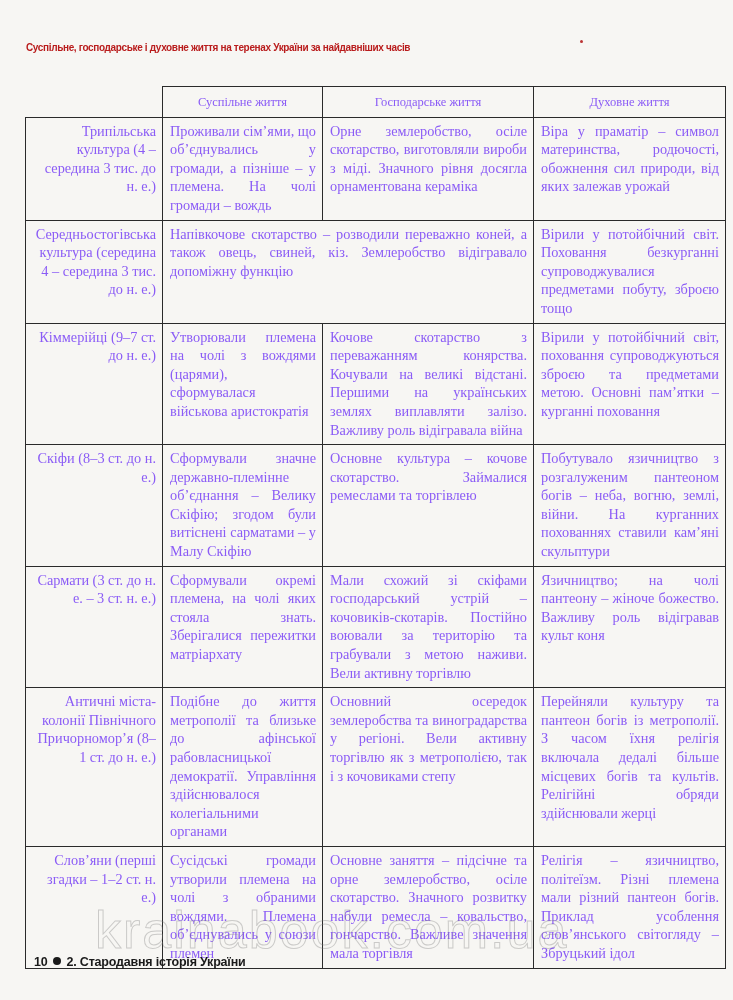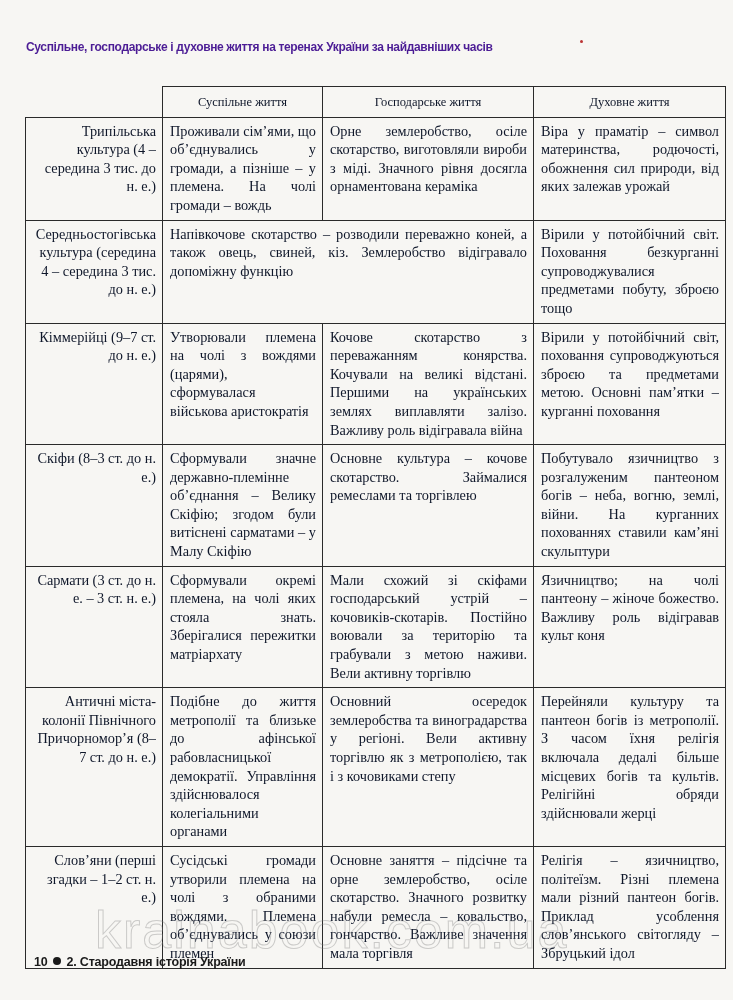--- a/index.html
+++ b/index.html
@@ -2,32 +2,32 @@
 <html><head>
   <meta charset="utf-8">
   <style>
     html, body { margin: 0; padding: 0; }
     body {
       width: 733px; height: 1000px; background: #f7f6f3; position: relative; overflow: hidden;
       font-family: "Liberation Serif", serif; color: #1f1f1f;
     }
     .title {
       position: absolute; left: 26px; top: 38px; width: 690px;
-      font-family: "Liberation Sans", sans-serif; font-weight: bold; font-size: 12px;
-      line-height: 19px; letter-spacing: -0.35px; color: #4c1d95;
+      font-family: "Liberation Sans", sans-serif; font-weight: bold; font-size: 10px;
+      line-height: 19px; letter-spacing: -0.35px; color: #b91c1c;
     }
     .title div { white-space: nowrap; }
     table.main {
       position: absolute; left: 25px; top: 86px;
       border-collapse: collapse; table-layout: fixed; width: 700px;
     }
     table.main td, table.main th {
       border: 1.3px solid #2a2a2a; vertical-align: top;
       font-size: 14.3px; line-height: 18.6px; padding: 4px 6px 5px 7px;
-      text-align: justify; font-weight: normal; color: #0f172a;
+      text-align: justify; font-weight: normal; color: #8b5cf6;
       font-family: "Liberation Serif", serif;
     }
     table.main th {
       text-align: center; font-size: 12.5px; padding: 6px 4px 5px 4px; vertical-align: middle;
     }
     table.main th.empty { border: none; border-bottom: 1.3px solid #2a2a2a; background: transparent; }
     table.main td.period { text-align: right; padding-left: 7px; }
     col.c1 { width: 137px; } col.c2 { width: 160px; } col.c3 { width: 211px; } col.c4 { width: 192px; }
     .footer {
       position: absolute; left: 0px; top: 955px;
@@ -88,21 +88,21 @@
       <td>Основне культура – кочове скотарство. Займалися ремеслами та торгівлею</td>
       <td>Побутувало язичництво з розгалуженим пантеоном богів – неба, вогню, землі, війни. На курганних похованнях ставили кам’яні скульптури</td>
     </tr>
     <tr>
       <td class="period">Сармати (3 ст. до н. е. – 3 ст. н. е.)</td>
       <td>Сформували окремі племена, на чолі яких стояла знать. Зберігалися пережитки матріархату</td>
       <td>Мали схожий зі скіфами господарський устрій – кочовиків-скотарів. Постійно воювали за територію та грабували з метою наживи. Вели активну торгівлю</td>
       <td>Язичництво; на чолі пантеону – жіноче божество. Важливу роль відігравав культ коня</td>
     </tr>
     <tr>
-      <td class="period">Античні міста-колонії Північного Причорномор’я (8–7 ст. до н. е.)</td>
+      <td class="period">Античні міста-колонії Північного Причорномор’я (8–1 ст. до н. е.)</td>
       <td>Подібне до життя метрополії та близьке до афінської рабовласницької демократії. Управління здійснювалося колегіальними органами</td>
       <td>Основний осередок землеробства та виноградарства у регіоні. Вели активну торгівлю як з метрополією, так і з кочовиками степу</td>
       <td>Перейняли культуру та пантеон богів із метрополії. З часом їхня релігія включала дедалі більше місцевих богів та культів. Релігійні обряди здійснювали жерці</td>
     </tr>
     <tr>
       <td class="period">Слов’яни (перші згадки – 1–2 ст. н. е.)</td>
       <td>Сусідські громади утворили племена на чолі з обраними вождями. Племена об’єднувались у союзи племен</td>
       <td>Основне заняття – підсічне та орне землеробство, осіле скотарство. Значного розвитку набули ремесла – ковальство, гончарство. Важливе значення мала торгівля</td>
       <td>Релігія – язичництво, політеїзм. Різні племена мали різний пантеон богів. Приклад усоблення слов’янського світогляду – Збруцький ідол</td>
     </tr>

